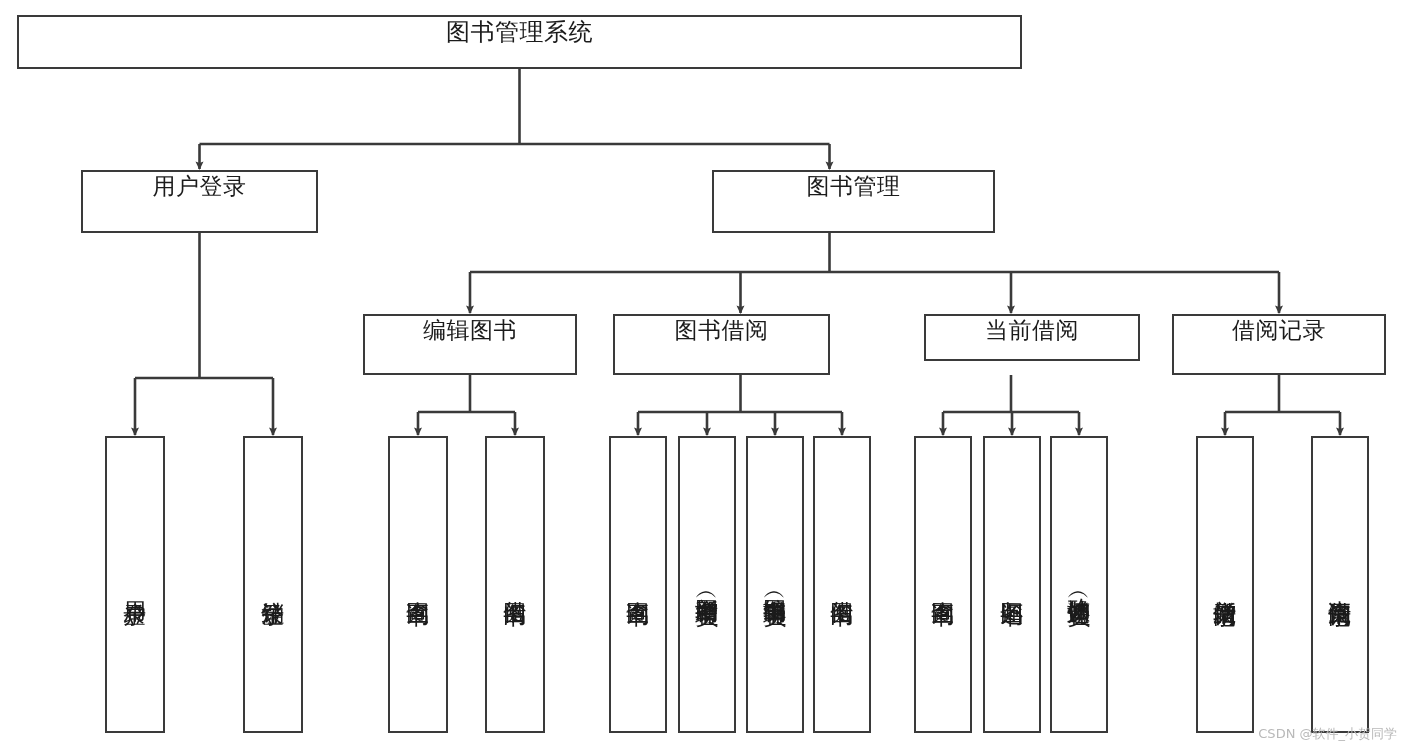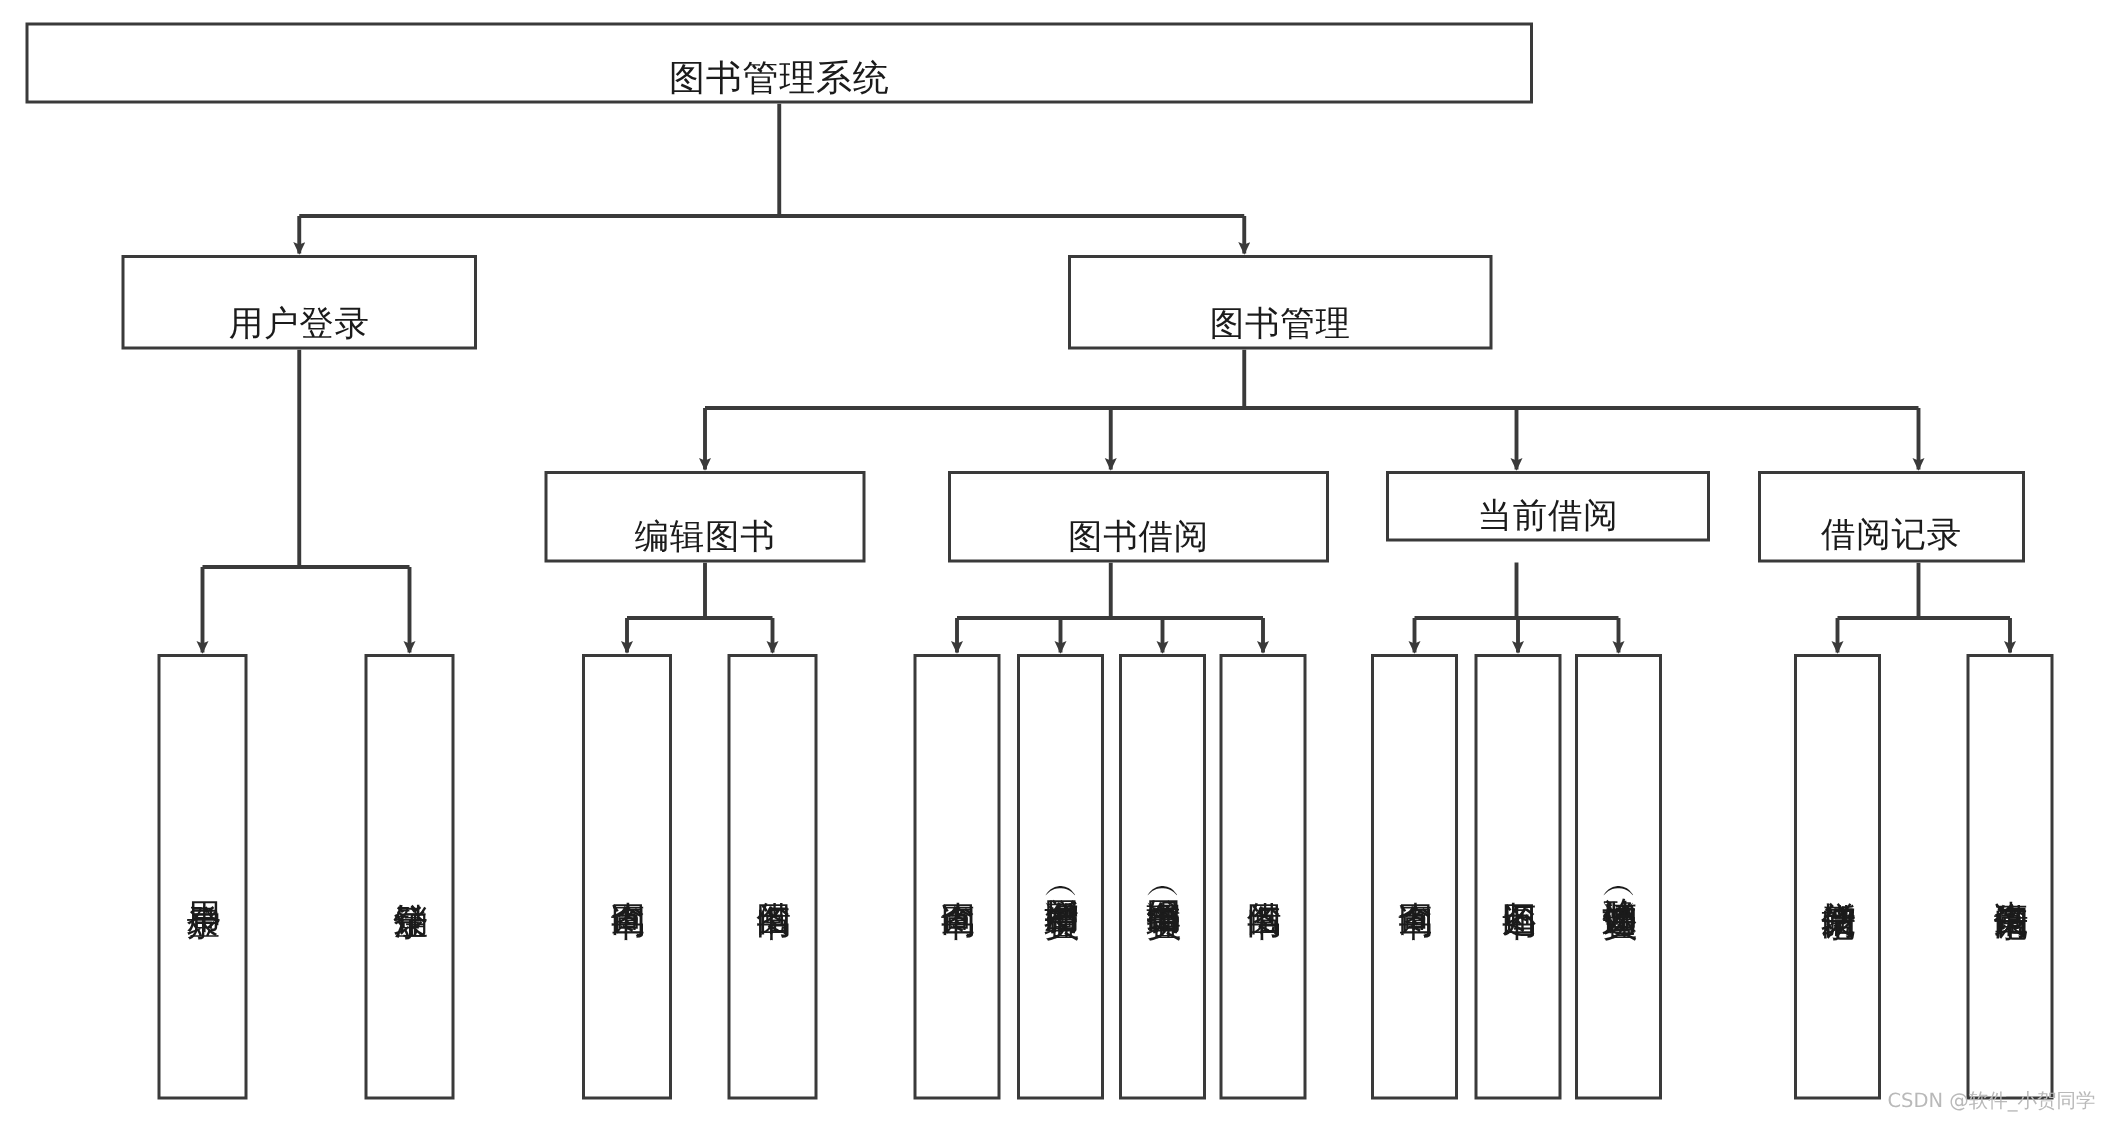--- a/index.html
+++ b/index.html
@@ -25,21 +25,21 @@
     width: 1405px;
     height: 747px;
     pointer-events: none;
   }
   .node {
     position: absolute;
     box-sizing: border-box;
     background: #ffffff;
     border: 2px solid #3a3a3a;
     display: flex;
-    align-items: flex-end;
+    align-items: flex-start;
     justify-content: center;
     color: #1b1b1b;
     z-index: 2;
   }
   .node .label {
     display: block;
     text-align: center;
     line-height: 1.25;
     letter-spacing: 0.5px;
   }
@@ -130,27 +130,27 @@
       </div>
       <div class="node horiz" style="left: 81px; top: 170px; width: 237px; height: 63px;">
         <span class="label">用户登录</span>
       </div>
       <div class="node horiz" style="left: 712px; top: 170px; width: 283px; height: 63px;">
         <span class="label">图书管理</span>
       </div>
       <div class="node horiz" style="left: 363px; top: 314px; width: 214px; height: 61px;">
         <span class="label">编辑图书</span>
       </div>
-      <div class="node horiz" style="left: 632px; top: 314px; width: 254px; height: 61px;">
+      <div class="node horiz" style="left: 613px; top: 314px; width: 217px; height: 61px;">
         <span class="label">图书借阅</span>
       </div>
       <div class="node horiz" style="left: 903px; top: 314px; width: 216px; height: 47px; margin-left: 21px;">
         <span class="label">当前借阅</span>
       </div>
-      <div class="node horiz" style="left: 1172px; top: 314px; width: 178px; height: 61px; font-family: Liberation Mono, monospace;">
+      <div class="node horiz" style="left: 1172px; top: 314px; width: 214px; height: 61px;">
         <span class="label">借阅记录</span>
       </div>
       <div class="node vert" style="left: 105px; top: 436px; width: 60px; height: 297px;">
         <span class="label">用户登录</span>
       </div>
       <div class="node vert" style="left: 243px; top: 436px; width: 60px; height: 297px;">
         <span class="label">注销登录</span>
       </div>
       <div class="node vert" style="left: 388px; top: 436px; width: 60px; height: 297px;">
         <span class="label">查询图书</span>

